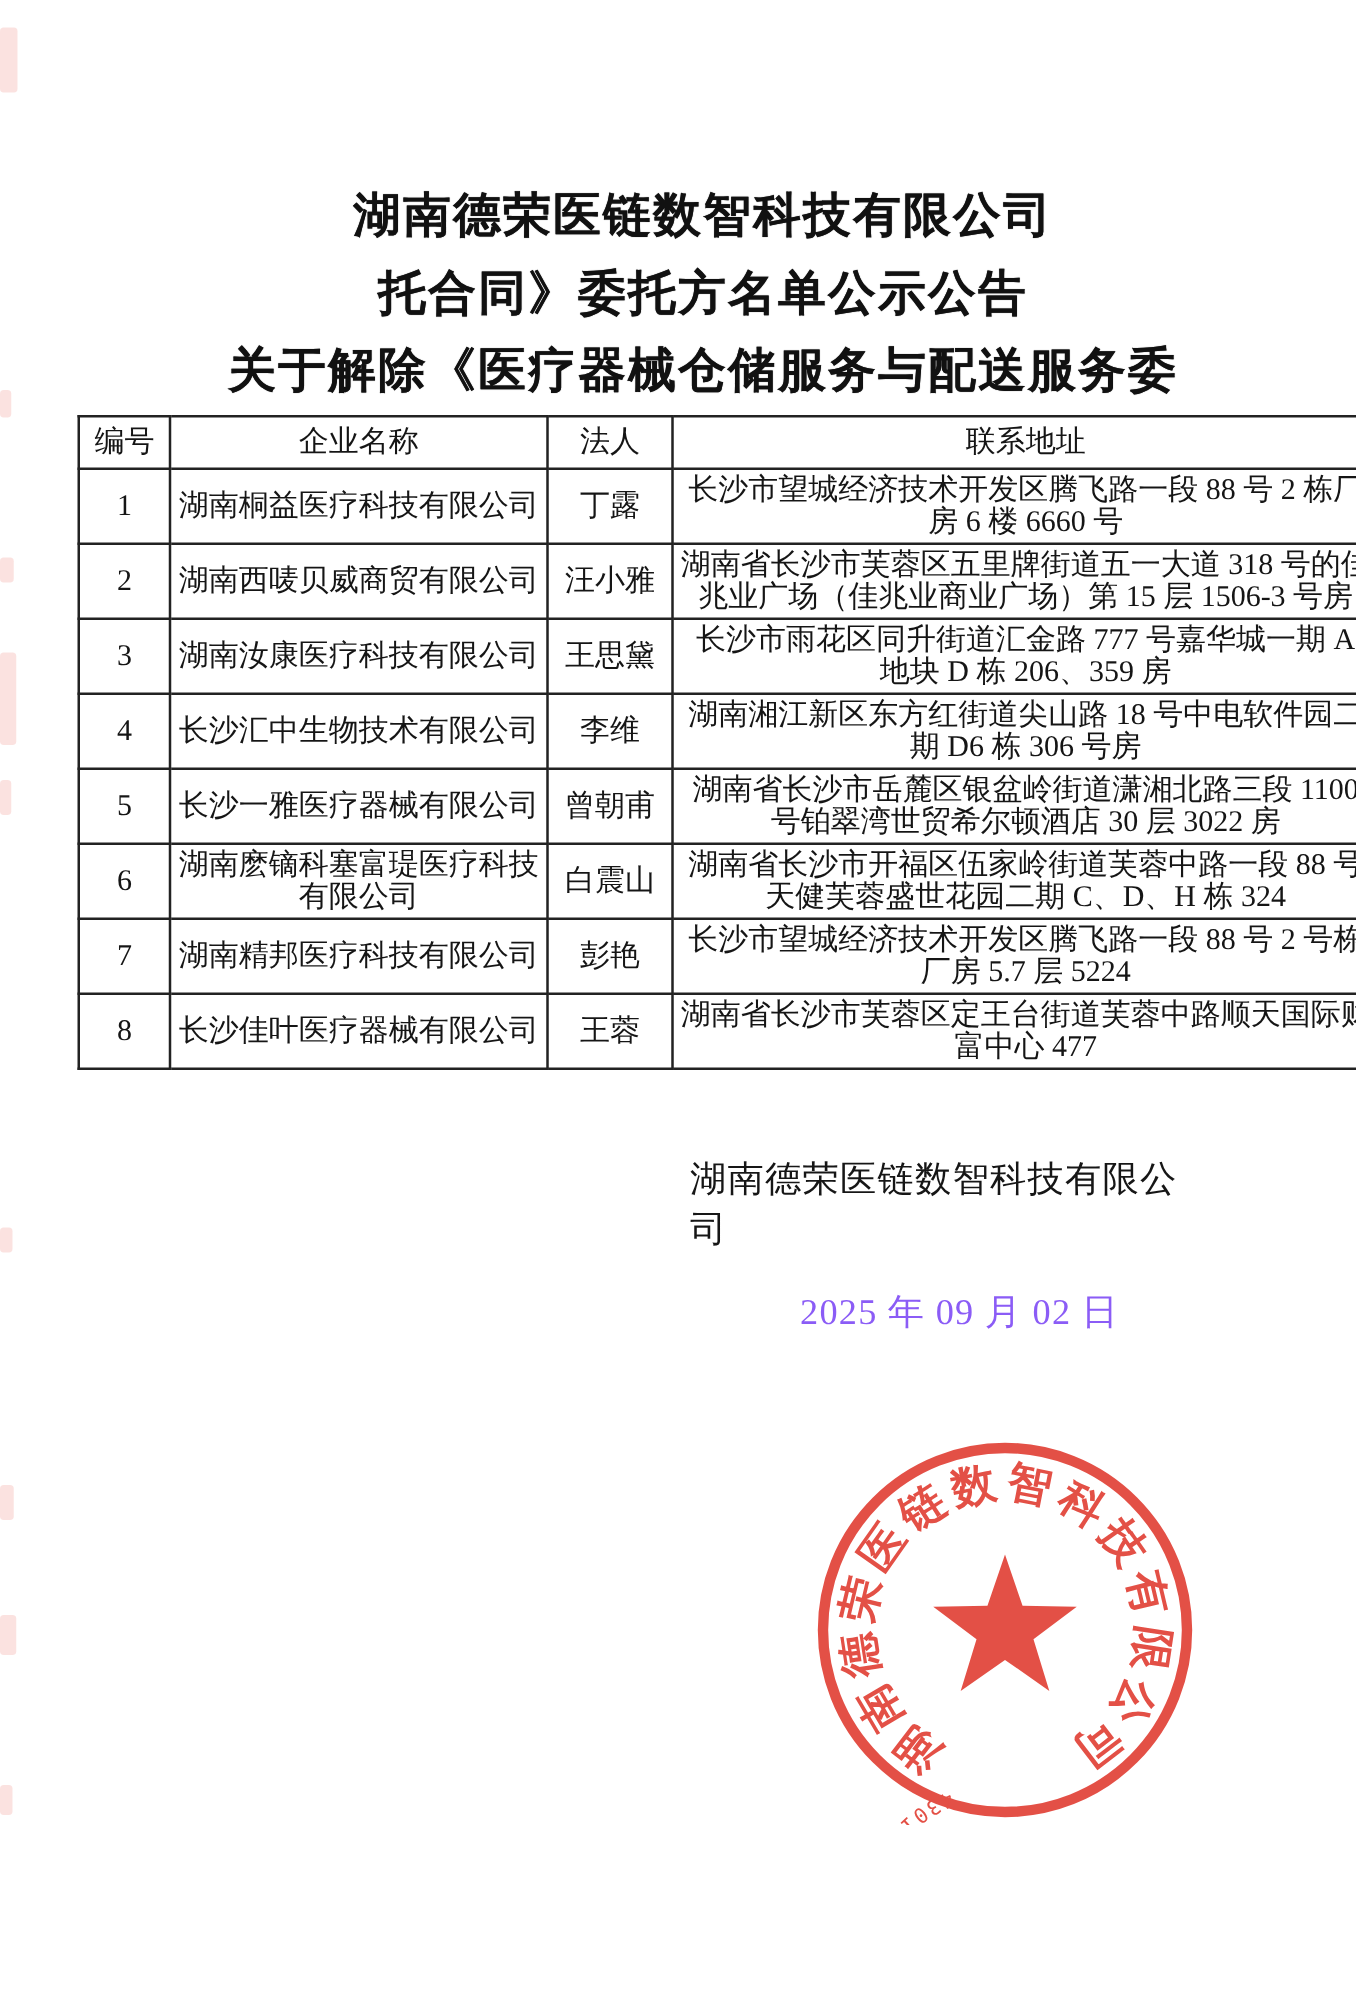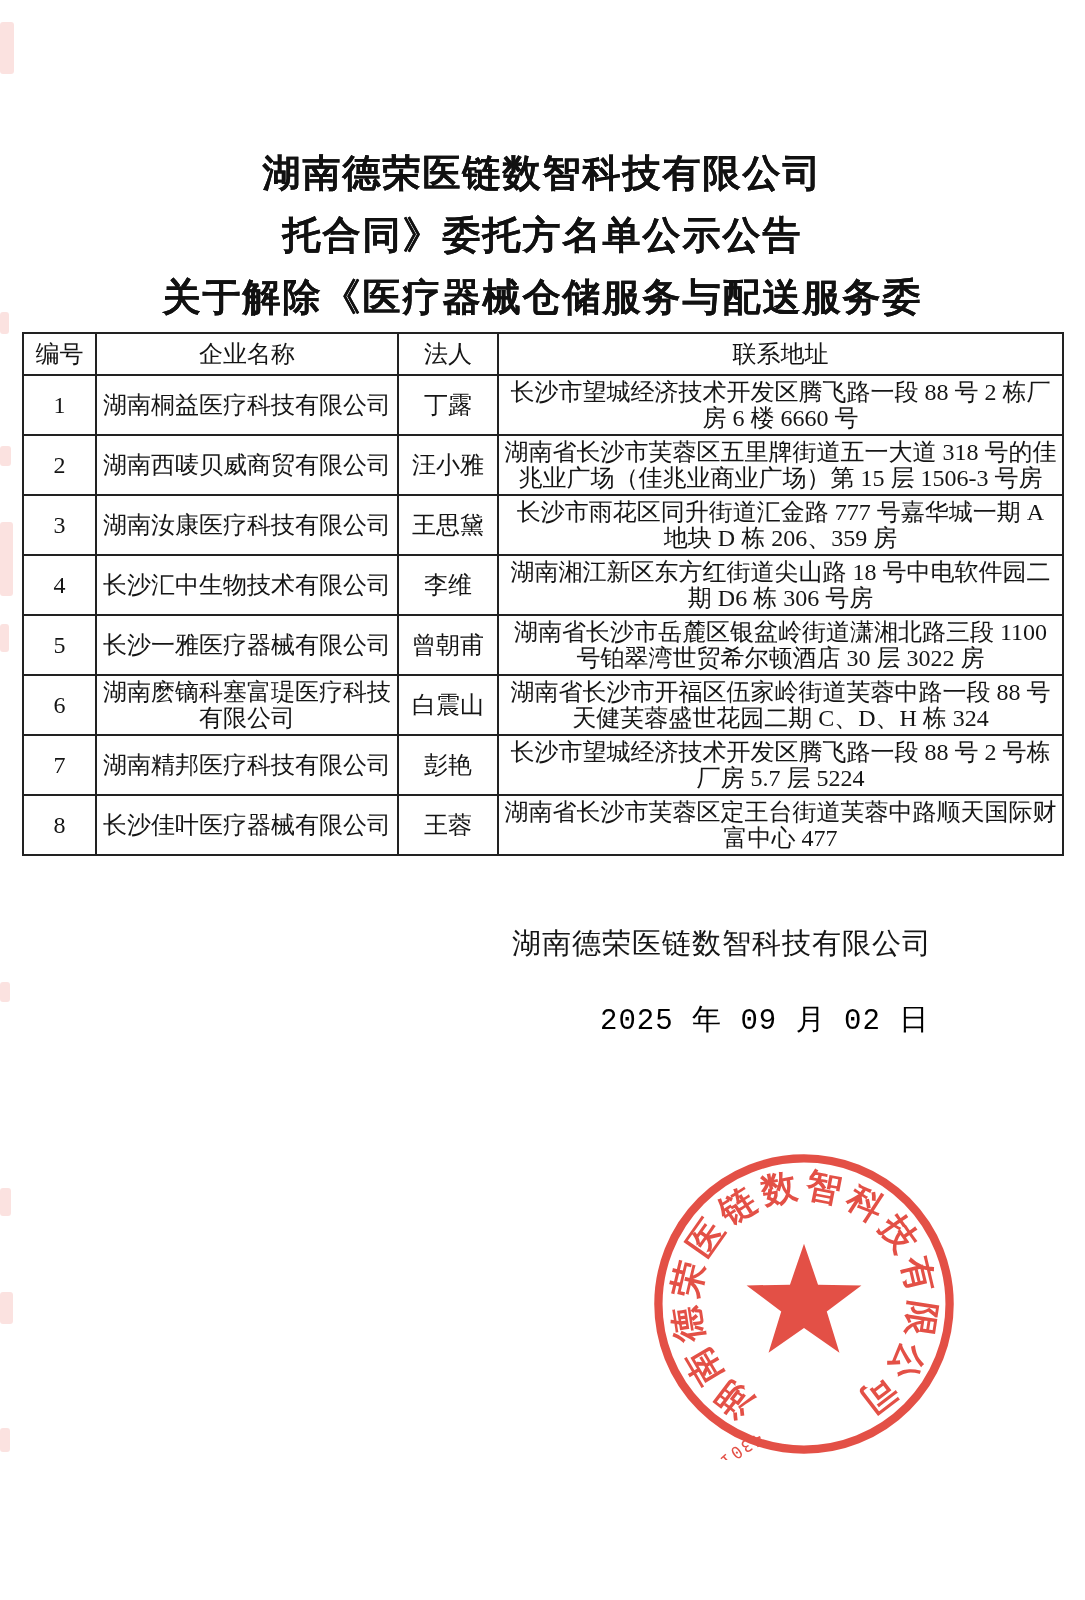--- a/index.html
+++ b/index.html
@@ -5,20 +5,21 @@
   * { margin:0; padding:0; box-sizing:border-box; }
   html,body { background:#9a9a9a; }
   .page {
     position:relative;
     width:1085px; height:1600px;
     margin:0 auto;
     background:#ffffff;
     font-family:"Liberation Serif","DejaVu Serif",serif;
     color:#1c1c1c;
     overflow:hidden;
+    padding-left:40px;
   }
   .content { padding:142px 122px 0 122px; }
 
   .doc-title { text-align:center; font-weight:700; color:#111; }
   .doc-title .tline {
     font-size:38px; line-height:62px; letter-spacing:2px;
     text-shadow:0 0 0.6px #111;
   }
 
   .body-par {
@@ -57,22 +58,22 @@
   col.c-name { width:302px; }
   col.c-legal{ width:100px; }
   col.c-addr { width:565px; }
 
   .sig-block { position:relative; }
   .sig-company {
     margin-top:68px; margin-left:390px;
     font-size:29px; letter-spacing:1px; color:#161616;
   }
   .sig-date {
-    margin-top:36px; margin-left:478px;
-    font-size:29px; letter-spacing:1px; color:#000000;font-family:Liberation Mono, monospace;
+    margin-top:26px; margin-left:478px;
+    font-size:29px; letter-spacing:1px; color:#8b5cf6;
   }
 
   .seal {
     position:absolute; left:648px; top:1148px;
     width:312px; height:312px;
     mix-blend-mode:multiply;
     opacity:0.88;
     pointer-events:none;
   }
 

